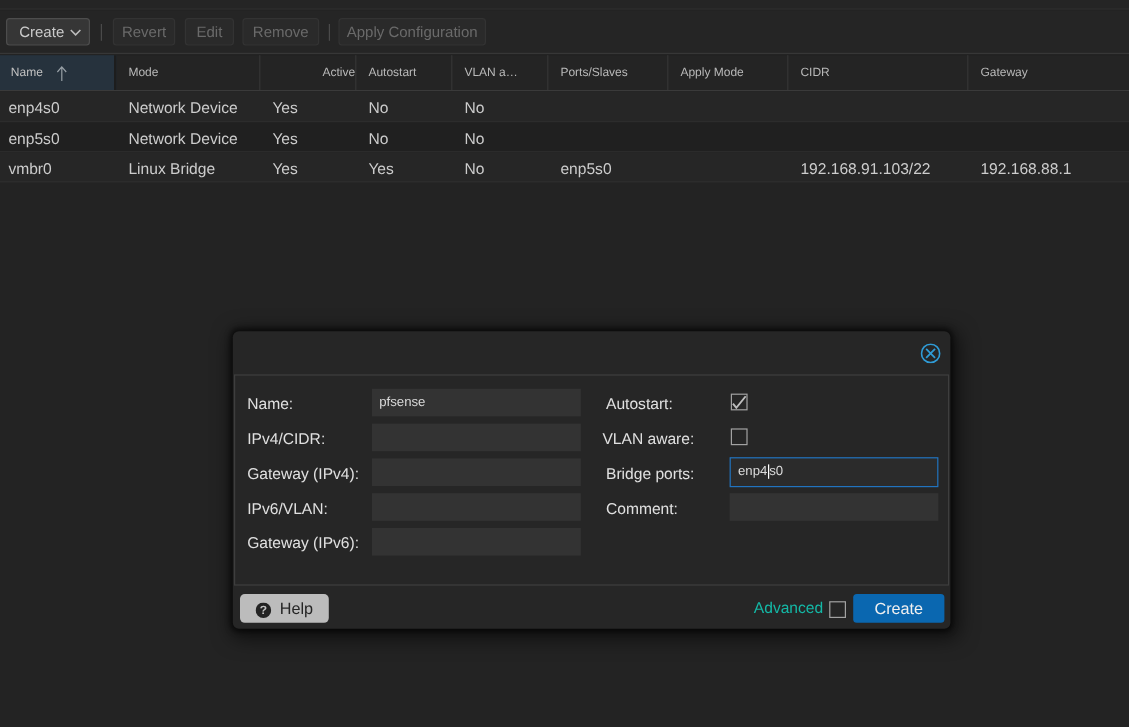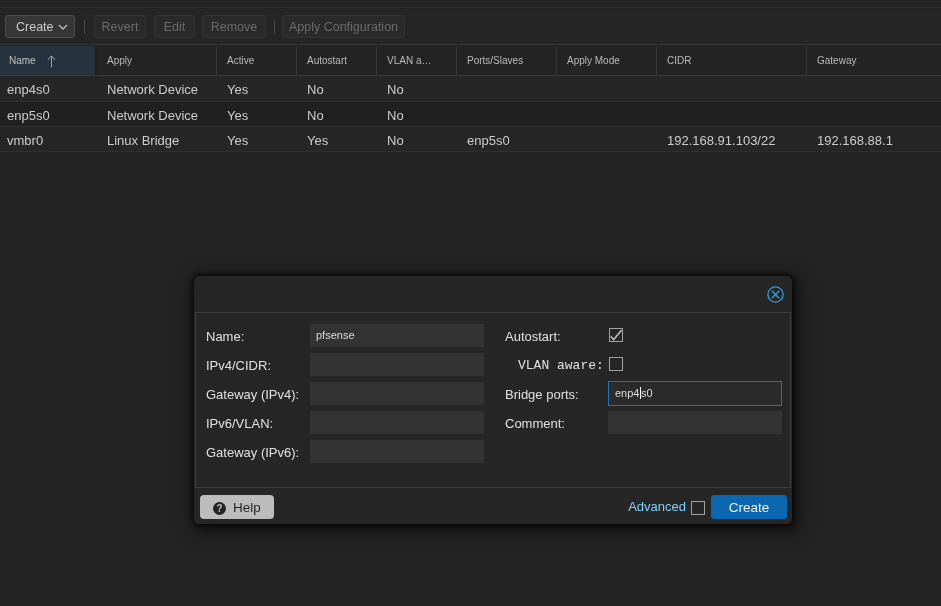--- a/index.html
+++ b/index.html
@@ -29,21 +29,21 @@
 #dlg-title { position:absolute; left:10px; top:0; height:36px; line-height:36px; font-size:15px; color:#42a2e2; }
 #dlg-close { position:absolute; right:8px; top:10px; width:17px; height:17px; }
 #dlg-body { position:absolute; left:1px; top:36px; width:596px; height:176px;
   background:#262626; border:1px solid #3e3e3e; }
 .flabel { position:absolute; font-size:13px; color:#e0e0e0; line-height:23px; padding-top:1px; }
 .finput { position:absolute; height:23px; background:#333333; font-size:11px; color:#dadada;
   line-height:23px; padding-left:6px; }
 .cbox { position:absolute; width:14px; height:14px; border:1px solid #a2a2a2; background:transparent; }
 #footer-help { position:absolute; left:6px; bottom:5px; width:74px; height:24px; background:#bcbcbc;
   border-radius:4px; color:#262626; font-size:13.5px; display:flex; align-items:center; justify-content:center; gap:7px; }
-#adv-label { position:absolute; right:106px; bottom:10px; font-size:13px; color:#7dd3fc;margin-top:41px; }
+#adv-label { position:absolute; right:106px; bottom:10px; font-size:13px; color:#14b8a6;margin-top:41px; }
 #adv-cb { position:absolute; right:87px; bottom:9px; width:14px; height:14px; border:1px solid #a2a2a2; }
 #btn-create2 { position:absolute; right:5px; bottom:5px; width:76px; height:24px; background:#0a67b0;
   border-radius:3px; color:#f0f0f0; font-size:13.5px; display:flex; align-items:center; justify-content:center; }
 </style>
 </head>
 <body>
 <div class="abs" id="topstrip"></div>
 <div class="abs" id="toolbar">
   <div class="tbtn" id="btn-create">Create<svg style="margin-left:4px;" width="10" height="6" viewBox="0 0 10 6">
         <path d="M1 1 L5 5 L9 1" fill="none" stroke="#bdbdbd" stroke-width="1.3"></path>
@@ -53,22 +53,22 @@
   <div class="tbtn" style="left:154px; width:41px;">Edit</div>
   <div class="tbtn" style="left:202px; width:64px;">Remove</div>
   <div class="tsep" style="left:274px;"></div>
   <div class="tbtn" style="left:282px; width:123px;">Apply Configuration</div>
 </div>
 
 <div class="abs" id="gridhead">
   <div class="hcell" id="hname">Name<svg style="position:absolute;left:46px;top:8px;" width="11" height="14" viewBox="0 0 11 14">
         <path d="M5.5 13.5 L5.5 2 M1.8 6 L5.5 1.8 L9.2 6" fill="none" stroke="#98a0a6" stroke-width="1"></path>
       </svg></div>
-  <div class="hcell" style="left:97px; width:120px;">Apply</div>
-  <div class="hcell" style="left:217px; width:80px;">Active</div>
+  <div class="hcell" style="left:97px; width:120px;">Mode</div>
+  <div class="hcell" style="left:217px; width:80px;text-align:right;">Active</div>
   <div class="hcell" style="left:297px; width:80px;">Autostart</div>
   <div class="hcell" style="left:377px; width:80px;">VLAN a…</div>
   <div class="hcell" style="left:457px; width:100px;">Ports/Slaves</div>
   <div class="hcell" style="left:557px; width:100px;">Apply Mode</div>
   <div class="hcell" style="left:657px; width:150px;">CIDR</div>
   <div class="hcell" style="left:807px; width:134px; border-right:none;">Gateway</div>
 </div>
 
 <div class="grow" style="top:76px; height:26px; background:#262626;">
   <div class="gcell" style="left:0; padding-left:7px;">enp4s0</div>
@@ -110,21 +110,21 @@
     <div class="flabel" style="left:10px; top:98px;">IPv6/VLAN:</div>
     <div class="finput" style="left:114px; top:98px; width:174px;"></div>
     <div class="flabel" style="left:10px; top:127px;text-align:center;">Gateway (IPv6):</div>
     <div class="finput" style="left:114px; top:127px; width:174px;"></div>
 
     <div class="flabel" style="left:309px; top:11px;">Autostart:</div>
     <div class="cbox" style="left:413px; top:15px;"></div>
     <svg style="position:absolute; left:413px; top:15px;" width="14" height="14" viewBox="0 0 14 14">
         <path d="M1.8 8.3 L4.6 11.8 L12.4 2.2" fill="none" stroke="#bdbdbd" stroke-width="1.6"></path>
       </svg>
-    <div class="flabel" style="left:322px; top:40px;font-family:Liberation Mono, monospace;">VLAN aware:</div>
+    <div class="flabel" style="left:306px; top:40px;">VLAN aware:</div>
     <div class="cbox" style="left:413px; top:44px;"></div>
     <div class="flabel" style="left:309px; top:69px;">Bridge ports:</div>
     <div class="finput" style="left:412px; top:68px; width:174px; height:25px; line-height:23px; background:#2b2b2b; border:1px solid #2173bf;">enp4<span style="border-left:1px solid #fff; margin-left:0.5px;"></span>s0</div>
     <div class="flabel" style="left:309px; top:98px;">Comment:</div>
     <div class="finput" style="left:412px; top:98px; width:174px;"></div>
   </div>
   <div id="footer-help">
     <svg style="margin-top:2px;" width="13" height="13" viewBox="0 0 13 13">
         <circle cx="6.5" cy="6.5" r="6.5" fill="#232323"></circle>
         <text x="6.5" y="10" font-size="10" font-weight="bold" fill="#c3c3c3" text-anchor="middle" font-family="Liberation Sans">?</text>

